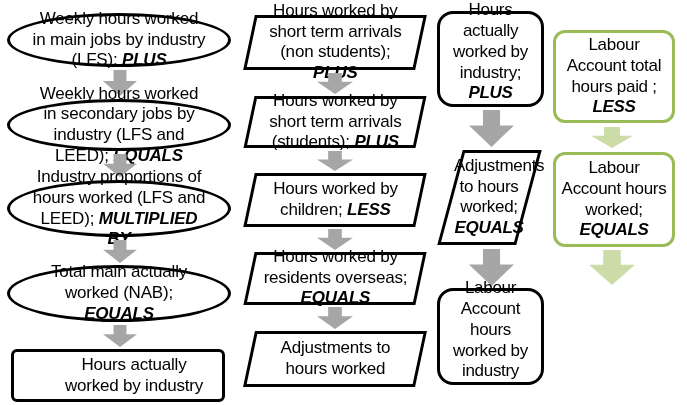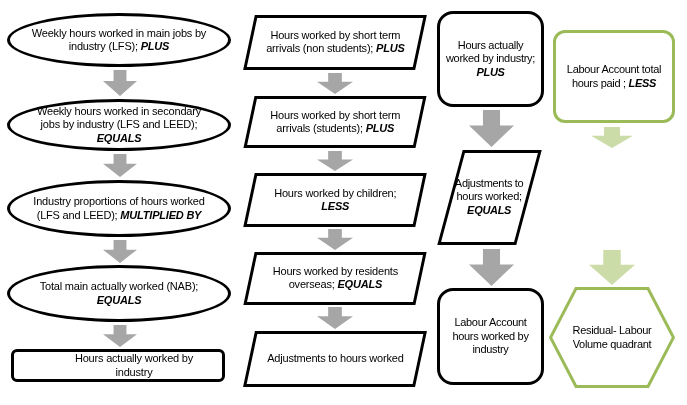--- a/index.html
+++ b/index.html
@@ -1,27 +1,27 @@
 <!DOCTYPE html>
 <html style="--node-border: #000000; --gray-arrow: #a6a6a6; --green-border: #9bbb59; --green-arrow: #cbdca8;"><head>
 <meta charset="utf-8">
 <style>
   html,body{margin:0;padding:0;background:#fff;}
   .canvas{
     position:relative;width:687px;height:405px;background:#fff;overflow:hidden;
     font-family:"Liberation Sans","DejaVu Sans",sans-serif;
-    font-size:11px;line-height:1.22;color:#000;letter-spacing:-0.2px;
+    font-size:17px;line-height:1.22;color:#000;letter-spacing:-0.2px;
   }
   .node{position:absolute;box-sizing:border-box;background:#fff;display:flex;align-items:center;justify-content:center;text-align:center;}
   .txt{width:88%;}
   .op{font-weight:bold;font-style:italic;}
   .ellipse{border:3px solid #000;border-radius:50%;}
   .ellipse .txt{width:80%;}
   .rect{border:3px solid #000;border-radius:6px;}
-  .round{border:3px solid #000;border-radius:16px;}
+  .round{border:3px solid #000;border-radius:16px;align-items:flex-end;}
   .round .txt{width:94%;letter-spacing:-0.3px;}
   .gbox{border:3px solid var(--green-border,#9bbb59);border-radius:12px;}
   .gbox .txt{width:94%;letter-spacing:-0.3px;}
   .para{border:3px solid #000;transform:skewX(-12deg);}
   .para .txt{transform:skewX(12deg);width:92%;}
   .para15{border:3px solid #000;transform:skewX(-15deg);}
   .para15 .txt{transform:skewX(15deg);width:96%;letter-spacing:-0.3px;}
   .arrow{position:absolute;background:var(--gray-arrow,#a6a6a6);
     clip-path:polygon(31% 0,69% 0,69% 42%,100% 42%,50% 100%,0 42%,31% 42%);}
   .arrow.green{background:var(--green-arrow,#cbdca8);}
@@ -44,21 +44,21 @@
   </div>
   <div class="arrow" style="left:103px;top:154px;width:34px;height:23px;"></div>
   <div class="node ellipse" style="left:7px;top:180px;width:224px;height:57px;justify-content:center;">
     <div class="txt"><span>Industry proportions of hours worked (LFS and LEED);</span> <span class="op">MULTIPLIED BY</span></div>
   </div>
   <div class="arrow" style="left:103px;top:240px;width:34px;height:23px;"></div>
   <div class="node ellipse" style="left:7px;top:265px;width:224px;height:57px;">
     <div class="txt"><span>Total main actually worked (NAB);</span> <span class="op">EQUALS</span></div>
   </div>
   <div class="arrow" style="left:103px;top:325px;width:34px;height:22px;"></div>
-  <div class="node rect" style="left:11px;top:349px;width:214px;height:33px;padding-left:32px;">
+  <div class="node rect" style="left:11px;top:349px;width:214px;height:53px;padding-left:32px;">
     <div class="txt"><span>Hours actually worked by industry</span> <span class="op"></span></div>
   </div>
 
   <div class="node para" style="left:249px;top:15px;width:172px;height:55px;">
     <div class="txt"><span>Hours worked by short term arrivals (non students);</span> <span class="op">PLUS</span></div>
   </div>
   <div class="arrow" style="left:317px;top:73px;width:36px;height:21px;"></div>
   <div class="node para" style="left:249px;top:96px;width:172px;height:52px;">
     <div class="txt"><span>Hours worked by short term arrivals (students);</span> <span class="op">PLUS</span></div>
   </div>
@@ -84,23 +84,18 @@
   </div>
   <div class="arrow" style="left:469px;top:249px;width:45px;height:37px;"></div>
   <div class="node gbox" style="left:553px;top:30px;width:122px;height:93px;">
     <div class="txt"><span>Labour Account total hours paid ;</span> <span class="op">LESS</span></div>
   </div>
 
   <div class="node round" style="left:437px;top:288px;width:107px;height:97px;">
     <div class="txt"><span>Labour Account hours worked by industry</span> <span class="op"></span></div>
   </div>
   <div class="arrow green" style="left:591px;top:127px;width:42px;height:21px;"></div>
+  <div class="node gbox" style="left:553px;top:152px;width:122px;height:95px;">
+    <div class="txt"><span>Labour Account hours worked;</span> <span class="op">EQUALS</span></div>
+  </div>
   <div class="arrow green" style="left:589px;top:250px;width:46px;height:35px;"></div>
-  <div class="hexwrap" style="left:549px;top:287px;width:126px;height:101px;">
-    <svg width="126" height="101" viewBox="0 0 126 101">
-      <polygon points="27,1.5 99,1.5 124.5,50.5 99,99.5 27,99.5 1.5,50.5" fill="#ffffff" stroke="#9bbb59" stroke-width="3"></polygon>
-    </svg>
-    <div class="hextxt">
-      <div class="txt"><span>Residual- Labour Volume quadrant</span> <span class="op"></span></div>
-    </div>
-  </div>
 
 </div>
 
 </body></html>

